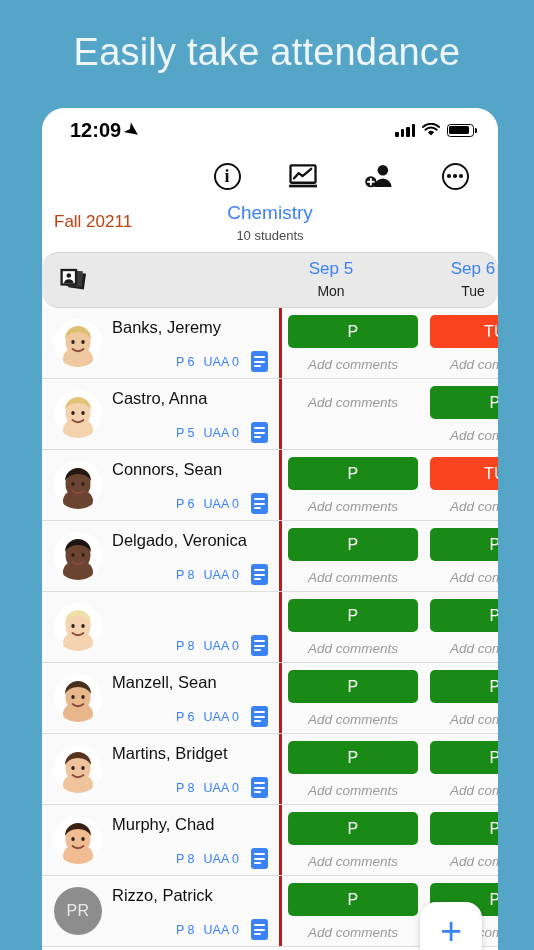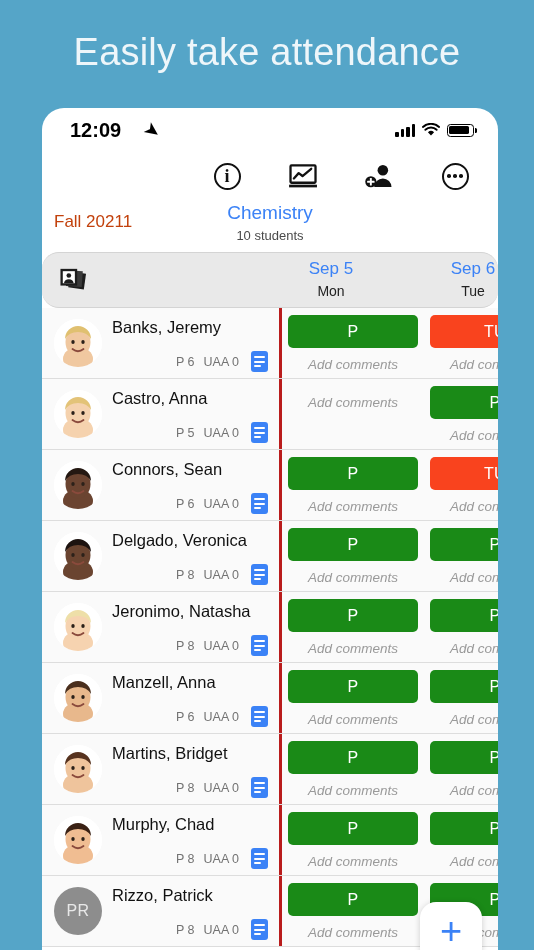--- a/index.html
+++ b/index.html
@@ -50,21 +50,21 @@
     justify-content: space-between;
     padding: 0 24px 0 28px;
     box-sizing: border-box;
   }
   .status-time {
     font-size: 20px;
     font-weight: bold;
     color: #000;
     display: flex;
     align-items: center;
-    gap: 24px;
+    gap: 4px;
   }
   .loc-arrow {
     display: inline-block;
     transform: rotate(36deg);
     font-size: 17px;
     line-height: 1;
   }
   .status-right {
     display: flex;
     align-items: center;
@@ -243,21 +243,21 @@
     left: 70px; top: 10px;
     right: 8px;
     font-size: 16.5px;
     color: #111;
     white-space: nowrap;
   }
   .stu-stats {
     position: absolute;
     right: 40px; bottom: 9px;
     font-size: 12.5px;
-    color: #737373;
+    color: #3b82f6;
     white-space: nowrap;
   }
   .stu-stats span { margin-left: 9px; }
   .note-icon {
     position: absolute;
     right: 11px; bottom: 6px;
     width: 17px; height: 21px;
     background: #3b82f6;
     border-radius: 3px;
     display: flex;
@@ -542,21 +542,20 @@
             <svg class="face" viewBox="0 0 48 48" aria-hidden="true">
               <rect width="48" height="48" fill="#ffffff"></rect>
               <ellipse cx="24" cy="40" rx="15" ry="12" fill="#f6d3b0"></ellipse>
               <ellipse cx="24" cy="23" rx="12.5" ry="14.5" fill="#f6d3b0"></ellipse>
               <path d="M11 20 a13 13 0 0 1 26 0 q-4 -7 -13 -7 t-13 7 Z" fill="#eedfa8"></path>
               <ellipse cx="19" cy="23" rx="1.7" ry="2" fill="#2b2119"></ellipse>
               <ellipse cx="29" cy="23" rx="1.7" ry="2" fill="#2b2119"></ellipse>
               <path d="M18.5 30 q5.5 4.5 11 0" stroke="#8a4a3c" stroke-width="1.8" fill="none" stroke-linecap="round"></path>
             </svg>
           </div>
-          <div class="stu-name">Jeronimo, Natasha</div>
           <div class="stu-stats"><span>P 8</span><span>UAA 0</span></div>
           <div class="note-icon">
             <i></i>
             <i></i>
             <i></i>
           </div>
         </div>
         <div class="day-cell">
           <div class="mark P">P</div>
           <div class="add-comments">Add comments</div>
@@ -572,21 +571,21 @@
             <svg class="face" viewBox="0 0 48 48" aria-hidden="true">
               <rect width="48" height="48" fill="#ffffff"></rect>
               <ellipse cx="24" cy="40" rx="15" ry="12" fill="#e8b88c"></ellipse>
               <ellipse cx="24" cy="23" rx="12.5" ry="14.5" fill="#e8b88c"></ellipse>
               <path d="M11 20 a13 13 0 0 1 26 0 q-4 -7 -13 -7 t-13 7 Z" fill="#4a2f1d"></path>
               <ellipse cx="19" cy="23" rx="1.7" ry="2" fill="#2b2119"></ellipse>
               <ellipse cx="29" cy="23" rx="1.7" ry="2" fill="#2b2119"></ellipse>
               <path d="M18.5 30 q5.5 4.5 11 0" stroke="#8a4a3c" stroke-width="1.8" fill="none" stroke-linecap="round"></path>
             </svg>
           </div>
-          <div class="stu-name">Manzell, Anna</div>
+          <div class="stu-name">Manzell, Sean</div>
           <div class="stu-stats"><span>P 6</span><span>UAA 0</span></div>
           <div class="note-icon">
             <i></i>
             <i></i>
             <i></i>
           </div>
         </div>
         <div class="day-cell">
           <div class="mark P">P</div>
           <div class="add-comments">Add comments</div>

